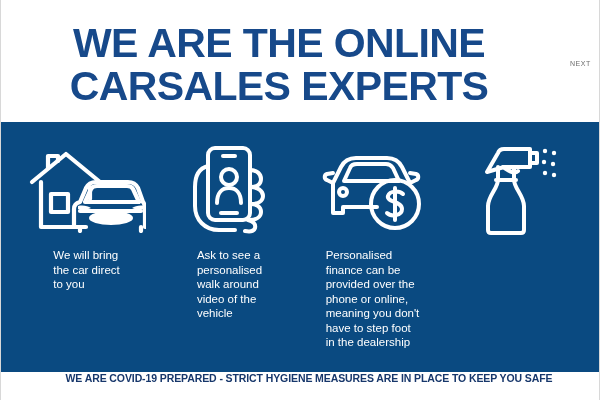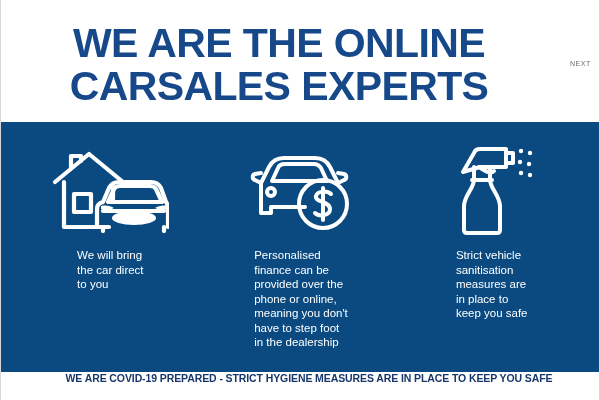--- a/index.html
+++ b/index.html
@@ -169,20 +169,49 @@
 
             <path d="M52 80 L52 84"></path>
             <path d="M113 80 L113 84"></path>
           </svg>
         </div>
         <div class="feature-text">We will bring
 the car direct
 to you</div>
       </div>
 
+      <div class="feature">
+        <div class="feature-icon">
+          <svg width="86" height="92" viewBox="0 0 86 92" fill="none" stroke="#ffffff" stroke-width="4" stroke-linecap="round" stroke-linejoin="round">
+
+            <rect x="21" y="4" width="42" height="72" rx="7"></rect>
+
+            <path d="M36 12 L48 12"></path>
+
+            <path d="M34 69 L50 69"></path>
+
+            <circle cx="42" cy="33" r="8"></circle>
+
+            <path d="M30 59 C30 49 35 44 42 44 C49 44 54 49 54 59"></path>
+
+            <path d="M21 22 C13 24 8 31 8 43 L8 62
+                     C8 76 18 86 32 86 L48 86"></path>
+
+            <path d="M63 26 C70 26 74 30 74 35 C74 40 70 43 64 43"></path>
+            <path d="M63 43 C71 43 76 47 76 52 C76 57 71 60 64 60"></path>
+            <path d="M63 60 C70 60 74 63 74 68 C74 73 69 76 62 76"></path>
+            <path d="M61 76 C66 77 69 80 68 84 C67 87 63 88 58 87"></path>
+          </svg>
+        </div>
+        <div class="feature-text">Ask to see a
+personalised
+walk around
+video of the
+vehicle</div>
+      </div>
 
       <div class="feature">
         <div class="feature-icon">
           <svg width="104" height="82" viewBox="0 0 104 82" fill="none" stroke="#ffffff" stroke-width="4" stroke-linecap="round" stroke-linejoin="round">
 
             <path d="M12 34 L20 18 C23 12 28 9 35 9 L66 9
                      C73 9 78 12 81 18 L89 34"></path>
             <path d="M12 34 L6 31 C3 30 3 26 6 25 L12 24"></path>
             <path d="M89 34 L95 31 C98 30 98 26 95 25 L89 24"></path>
             <path d="M12 34 L12 64 L22 64 L22 58 L56 58"></path>
@@ -230,25 +259,20 @@
             <g stroke="none" fill="#ffffff">
               <circle cx="71" cy="7" r="2.2"></circle>
               <circle cx="80" cy="9" r="2.2"></circle>
               <circle cx="70" cy="18" r="2.2"></circle>
               <circle cx="79" cy="20" r="2.2"></circle>
               <circle cx="71" cy="29" r="2.2"></circle>
               <circle cx="80" cy="31" r="2.2"></circle>
             </g>
           </svg>
         </div>
-        <div class="feature-text">Strict vehicle
-sanitisation
-measures are
-in place to
-keep you safe</div>
       </div>
 
     </div>
   </div>
 
   <div class="bottom-strip">
     <div class="bottom-strip-text">WE ARE COVID-19 PREPARED - STRICT HYGIENE MEASURES ARE IN PLACE TO KEEP YOU SAFE</div>
   </div>
 
 </div>

